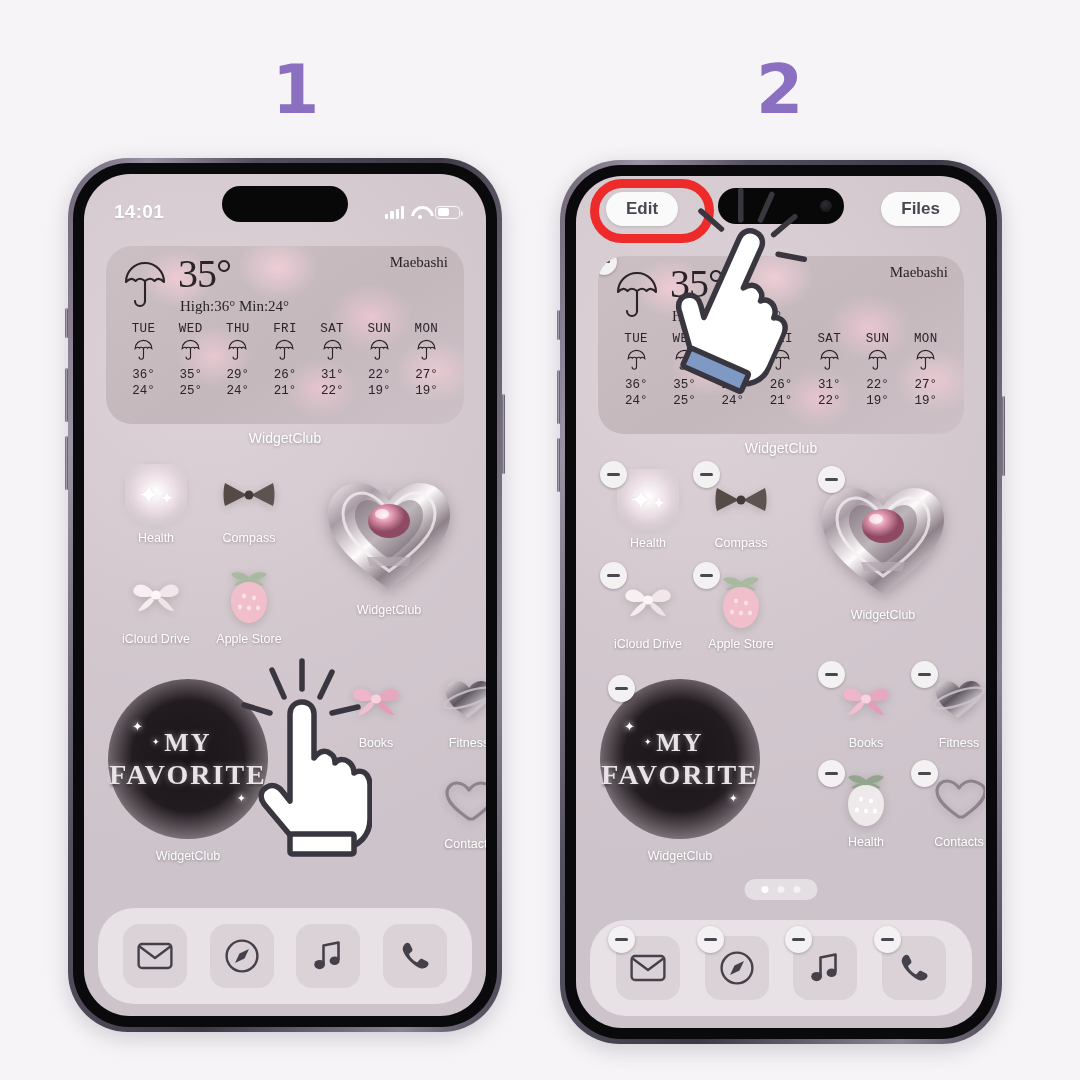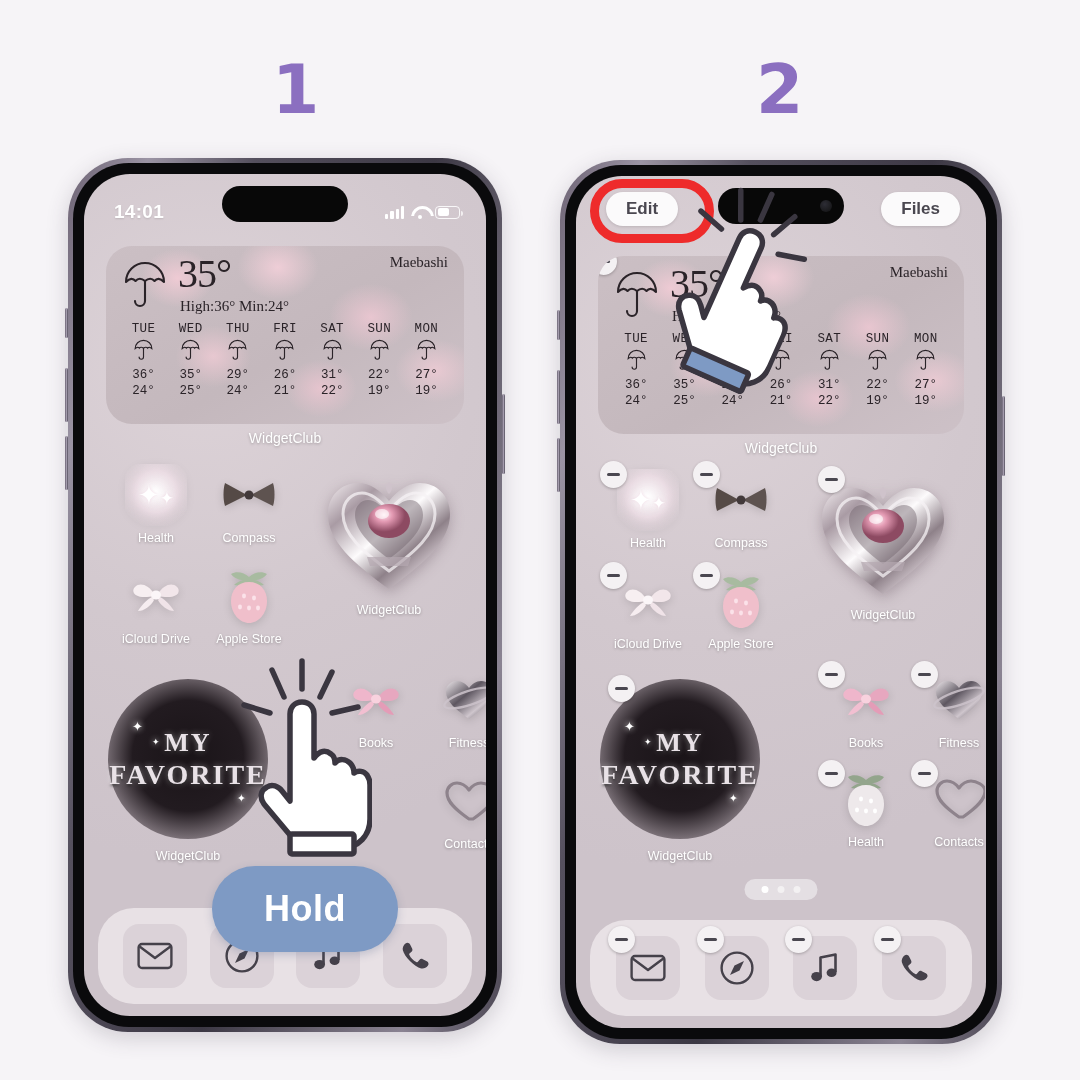--- a/index.html
+++ b/index.html
@@ -487,21 +487,20 @@
           <line x1="52" y1="40" x2="40" y2="13"></line>
               <line x1="70" y1="32" x2="70" y2="4"></line>
           <line x1="88" y1="40" x2="100" y2="15"></line>
               <line x1="38" y1="56" x2="12" y2="48"></line>
           <line x1="100" y1="56" x2="126" y2="50"></line>
         </g>
         <path d="M70 45c8 0 12 6 12 12v44c6-8 12-8 17-4 3 2 4 5 4 9 4-5 11-4 15 0 3 3 4 6 4 10 4-3 10-2 13 2 2 3 3 6 3 10v34c0 16-11 29-29 29H83c-12 0-19-5-25-13L32 147c-5-7-3-14 3-17 5-3 11-1 15 4l8 10V57c0-6 4-12 12-12z" fill="#fff" stroke="#3a3640" stroke-width="5.5" stroke-linejoin="round"></path>
         <rect x="58" y="177" width="64" height="20" rx="2" fill="#fff" stroke="#3a3640" stroke-width="5.5"></rect>
       </svg>
     </div>
-    <div class="hold-btn" style="left:128px; top:692px;">Hold</div>
 
   </div>
   </div>
 </div>
 
 <div class="phone" id="phone-2">
   <div class="btn-side" style="left:-3px;top:150px;width:3px;height:30px;"></div>
   <div class="btn-side" style="left:-3px;top:210px;width:3px;height:54px;"></div>
   <div class="btn-side" style="left:-3px;top:278px;width:3px;height:54px;"></div>
   <div class="btn-side" style="right:-3px;top:236px;width:3px;height:80px;"></div>

